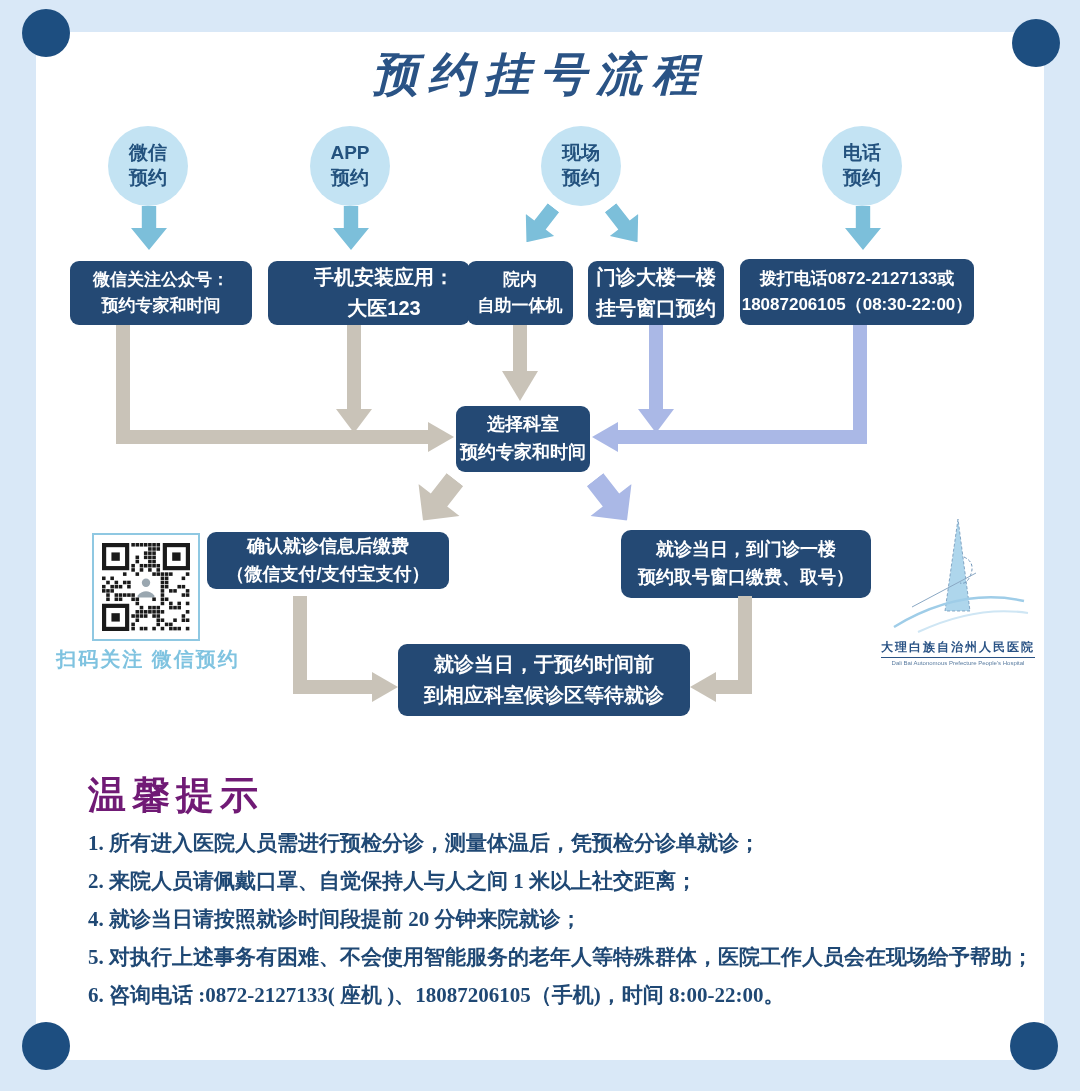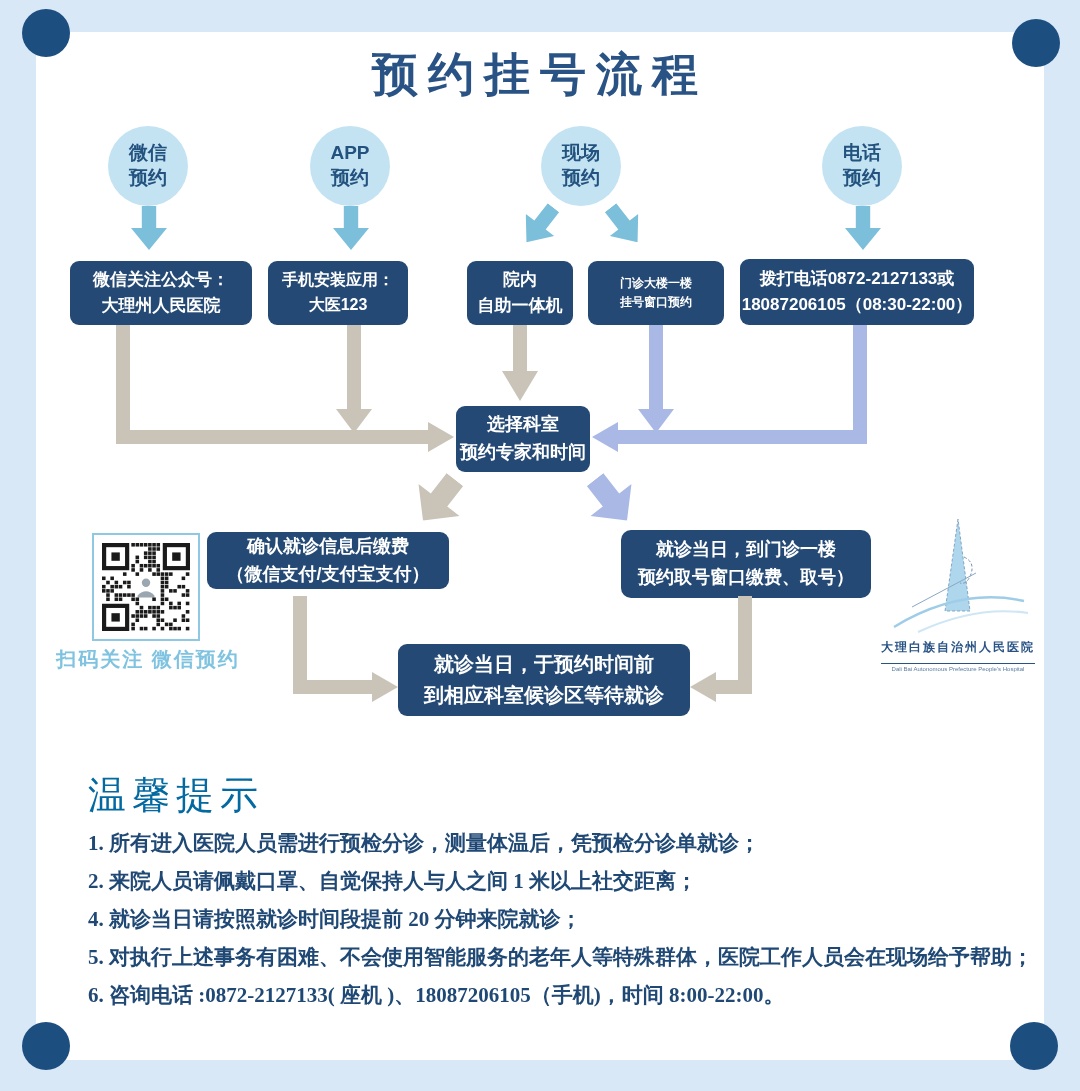--- a/index.html
+++ b/index.html
@@ -1,21 +1,21 @@
 <!DOCTYPE html>
 <html><head>
 <meta charset="utf-8">
 <style>
   html,body{margin:0;padding:0;}
   body{font-family:"Liberation Sans","DejaVu Sans",sans-serif;}
   .canvas{position:relative;width:1080px;height:1091px;background:#d9e8f7;overflow:hidden;}
   .panel{position:absolute;left:36px;top:32px;width:1008px;height:1028px;background:#ffffff;}
   .corner{position:absolute;width:48px;height:48px;border-radius:50%;background:#1d4e80;}
   .title{position:absolute;left:0;right:0;top:44px;text-align:center;font-size:46px;font-weight:900;
-         color:#2a5385;letter-spacing:10px;}
+         color:#2a5385;letter-spacing:10px;font-style:italic;}
   .circle{position:absolute;width:80px;height:80px;border-radius:50%;background:#c3e3f3;color:#23527e;
           font-weight:800;font-size:19px;line-height:1.3;display:flex;align-items:center;justify-content:center;
           text-align:center;white-space:pre-line;}
   .block-arrow{position:absolute;width:36px;height:44px;background:#7cbfda;
           clip-path:polygon(30% 0,70% 0,70% 50%,100% 50%,50% 100%,0 50%,30% 50%);}
   .navybox{position:absolute;background:#244974;color:#ffffff;border-radius:9px;display:flex;align-items:center;
           justify-content:center;text-align:center;white-space:pre-line;font-weight:700;line-height:1.55;}
   .seg{position:absolute;}
   .tan{background:#c9c3b8;}
   .peri{background:#aab8e6;}
@@ -23,23 +23,23 @@
   .tri-left{clip-path:polygon(100% 0,100% 100%,0 50%);}
   .tri-down{clip-path:polygon(0 0,100% 0,50% 100%);}
   .diag{position:absolute;width:52px;height:52px;
         clip-path:polygon(30% 0,70% 0,70% 50%,100% 50%,50% 100%,0 50%,30% 50%);}
   .qr-frame{position:absolute;left:92px;top:533px;width:104px;height:104px;border:2px solid #8fc8e2;
         display:flex;align-items:center;justify-content:center;background:#fff;}
   .qr-caption{position:absolute;left:48px;top:646px;width:200px;text-align:center;font-size:20px;
         font-weight:800;color:#7fc3e0;letter-spacing:2px;}
   .logo{position:absolute;left:878px;top:515px;width:160px;text-align:center;}
   .logo-cn{font-size:12px;font-weight:700;color:#2a5385;letter-spacing:2px;border-bottom:1px solid #2a5385;
-        display:inline-block;padding-bottom:7px;}
+        display:inline-block;padding-bottom:1px;}
   .logo-en{font-size:6px;color:#5a7ca0;margin-top:2px;}
-  .tips-heading{position:absolute;left:88px;top:770px;font-size:38px;font-weight:400;color:#0369a1;
+  .tips-heading{position:absolute;left:88px;top:770px;font-size:38px;font-weight:700;color:#701a75;
         letter-spacing:6px;}
   .tips-list{position:absolute;left:88px;top:830px;width:944px;}
   .tip-item{font-family:"Liberation Serif","DejaVu Serif",serif;font-weight:700;font-size:21px;
         color:#1f4874;line-height:1.33;margin-bottom:10px;white-space:nowrap;}
 </style>
 </head>
 <body>
 
 <div class="canvas">
   <div class="panel"></div>
@@ -60,26 +60,26 @@
   <div class="circle" style="left:822px;top:126px;">电话
 预约</div>
 
   <div class="block-arrow" style="left:131px;top:206px;"></div>
   <div class="block-arrow" style="left:333px;top:206px;"></div>
   <div class="block-arrow" style="left:522px;top:203px;transform:rotate(38deg);"></div>
   <div class="block-arrow" style="left:606px;top:203px;transform:rotate(-38deg);"></div>
   <div class="block-arrow" style="left:845px;top:206px;"></div>
 
   <div class="navybox" style="left:70px;top:261px;width:182px;height:64px;font-size:17px;">微信关注公众号：
-大理州人民医院</div>
-  <div class="navybox" style="left:268px;top:261px;width:140px;height:64px;font-size:16px;">手机安装应用：
+预约专家和时间</div>
+  <div class="navybox" style="left:268px;top:261px;width:172px;height:64px;font-size:20px;padding-left:30px;">手机安装应用：
 大医123</div>
   <div class="navybox" style="left:467px;top:261px;width:106px;height:64px;font-size:17px;">院内
 自助一体机</div>
-  <div class="navybox" style="left:588px;top:261px;width:136px;height:64px;font-size:12px;">门诊大楼一楼
+  <div class="navybox" style="left:588px;top:261px;width:136px;height:64px;font-size:20px;">门诊大楼一楼
 挂号窗口预约</div>
   <div class="navybox" style="left:740px;top:259px;width:234px;height:66px;font-size:17px;">拨打电话0872-2127133或
 18087206105（08:30-22:00）</div>
 
   <div class="seg tan" style="left:116px;top:325px;width:14px;height:112px;"></div>
   <div class="seg tan" style="left:116px;top:430px;width:314px;height:14px;"></div>
   <div class="seg tan tri-right" style="left:428px;top:422px;width:26px;height:30px;"></div>
 
   <div class="seg tan" style="left:347px;top:325px;width:14px;height:86px;"></div>
   <div class="seg tan tri-down" style="left:336px;top:409px;width:36px;height:24px;"></div>

